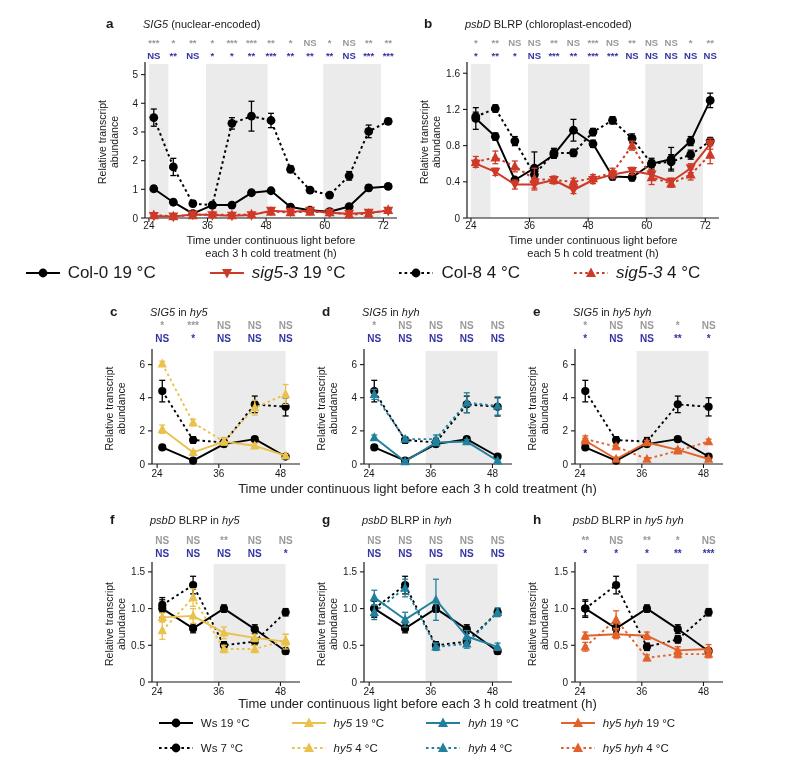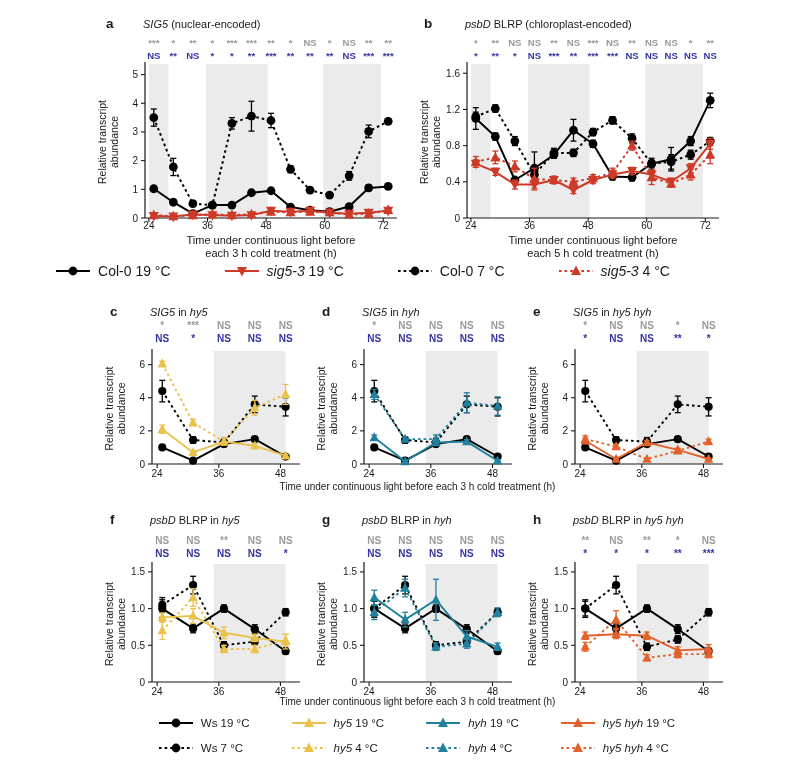--- a/index.html
+++ b/index.html
@@ -1,24 +1,24 @@
 <!DOCTYPE html>
 <html><head>
 <meta charset="utf-8">
 <style>
   html,body{margin:0;padding:0;background:#fff;}
   #figure{position:relative;width:800px;height:764px;background:#ffffff;overflow:hidden;
           font-family:"Liberation Sans","DejaVu Sans",sans-serif;color:#1a1a1a;}
   .panel{position:absolute;}
   .panel svg{display:block;}
-  .shared-xlabel{position:absolute;text-align:center;font-size:10px;color:#222;}
+  .shared-xlabel{position:absolute;text-align:center;font-size:13px;color:#222;}
   #xlabel-cde{left:90px;width:655px;top:481px;}
   #xlabel-fgh{left:90px;width:655px;top:696px;}
   #legend-top{position:absolute;left:0;top:263px;width:724px;display:flex;
-              justify-content:center;align-items:center;gap:52px;font-size:14px;}
+              justify-content:center;align-items:center;gap:52px;font-size:17px;}
   #legend-bottom{position:absolute;left:0;top:715px;width:800px;display:grid;
               grid-template-columns:repeat(4,auto);justify-content:center;
               column-gap:40px;row-gap:9px;font-size:11.5px;padding-left:16px;}
   .leg-item{display:flex;align-items:center;gap:6px;white-space:nowrap;}
   .leg-item svg{flex:0 0 auto;}
   .pos-a{left:95px;top:8px;}   .pos-b{left:413px;top:8px;}
   .pos-c{left:95px;top:296px;} .pos-d{left:307px;top:296px;} .pos-e{left:518px;top:296px;}
   .pos-f{left:95px;top:500px;} .pos-g{left:307px;top:500px;} .pos-h{left:518px;top:500px;}
 </style>
 </head>
@@ -1425,21 +1425,21 @@
           <line x1="2" y1="8" x2="36" y2="8" stroke="#ce3a28" stroke-width="2"></line>
           <path d="M 19 13.6 L 24 4 L 14 4 Z" fill="#ce3a28"></path>
         </svg>
         <span><i>sig5-3</i><span> 19 °C</span></span>
       </span>
       <span class="leg-item">
         <svg width="38" height="16" viewBox="0 0 38 16">
           <line x1="2" y1="8" x2="36" y2="8" stroke="#000000" stroke-width="2" stroke-dasharray="2.6 3"></line>
           <circle cx="19" cy="8" r="4.4" fill="#000000"></circle>
         </svg>
-        <span><span>Col-0 7 °C</span></span>
+        <span><span>Col-8 4 °C</span></span>
       </span>
       <span class="leg-item">
         <svg width="38" height="16" viewBox="0 0 38 16">
           <line x1="2" y1="8" x2="36" y2="8" stroke="#ce3a28" stroke-width="2" stroke-dasharray="2.6 3"></line>
           <path d="M 19 2.4 L 24 12 L 14 12 Z" fill="#ce3a28"></path>
         </svg>
         <span><i>sig5-3</i><span> 4 °C</span></span>
       </span>
     </div>
   <div class="shared-xlabel" id="xlabel-cde">Time under continuous light before each 3 h cold treatment (h)</div>

